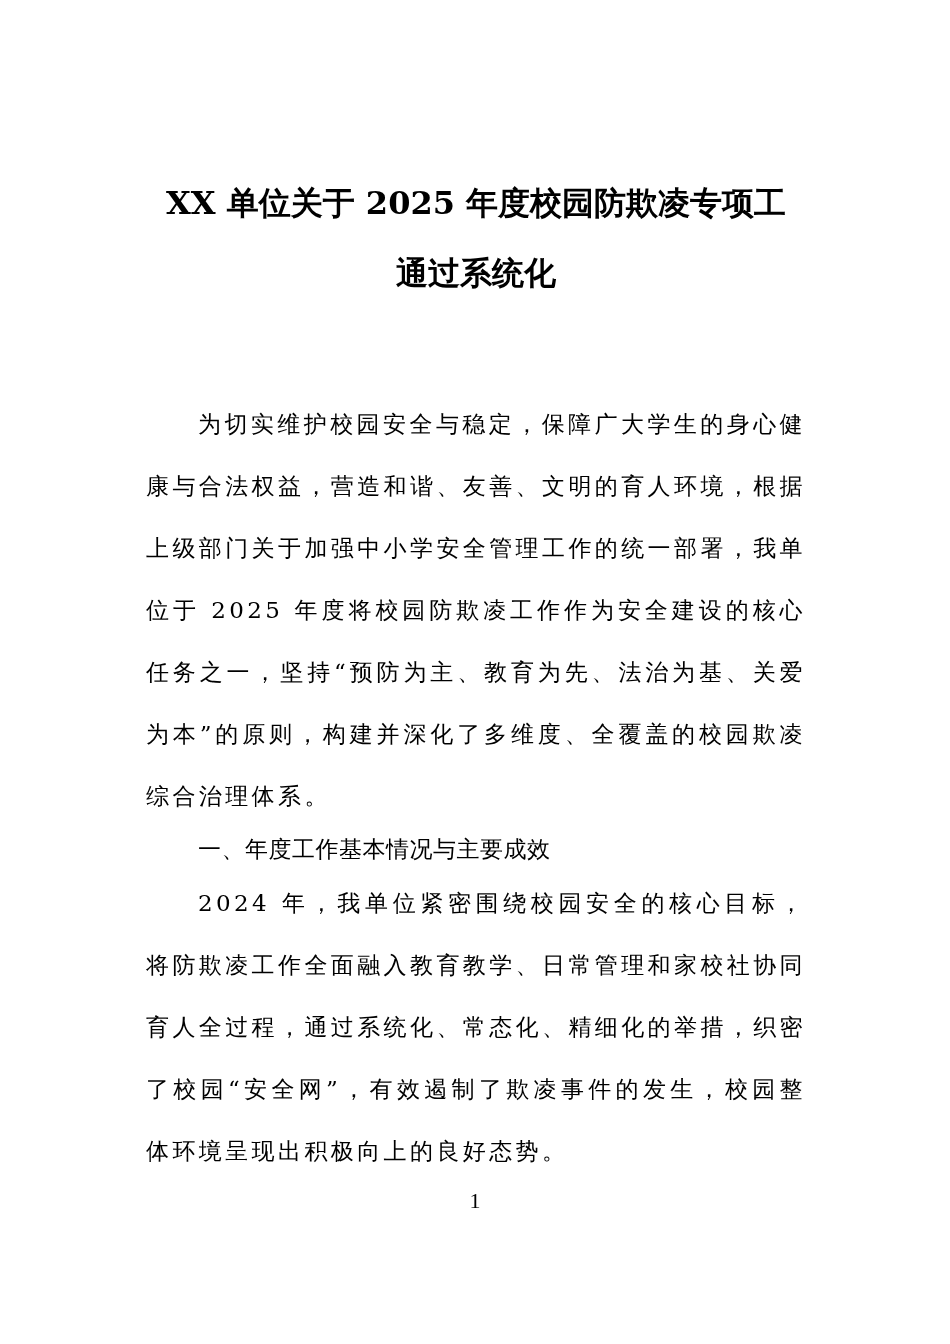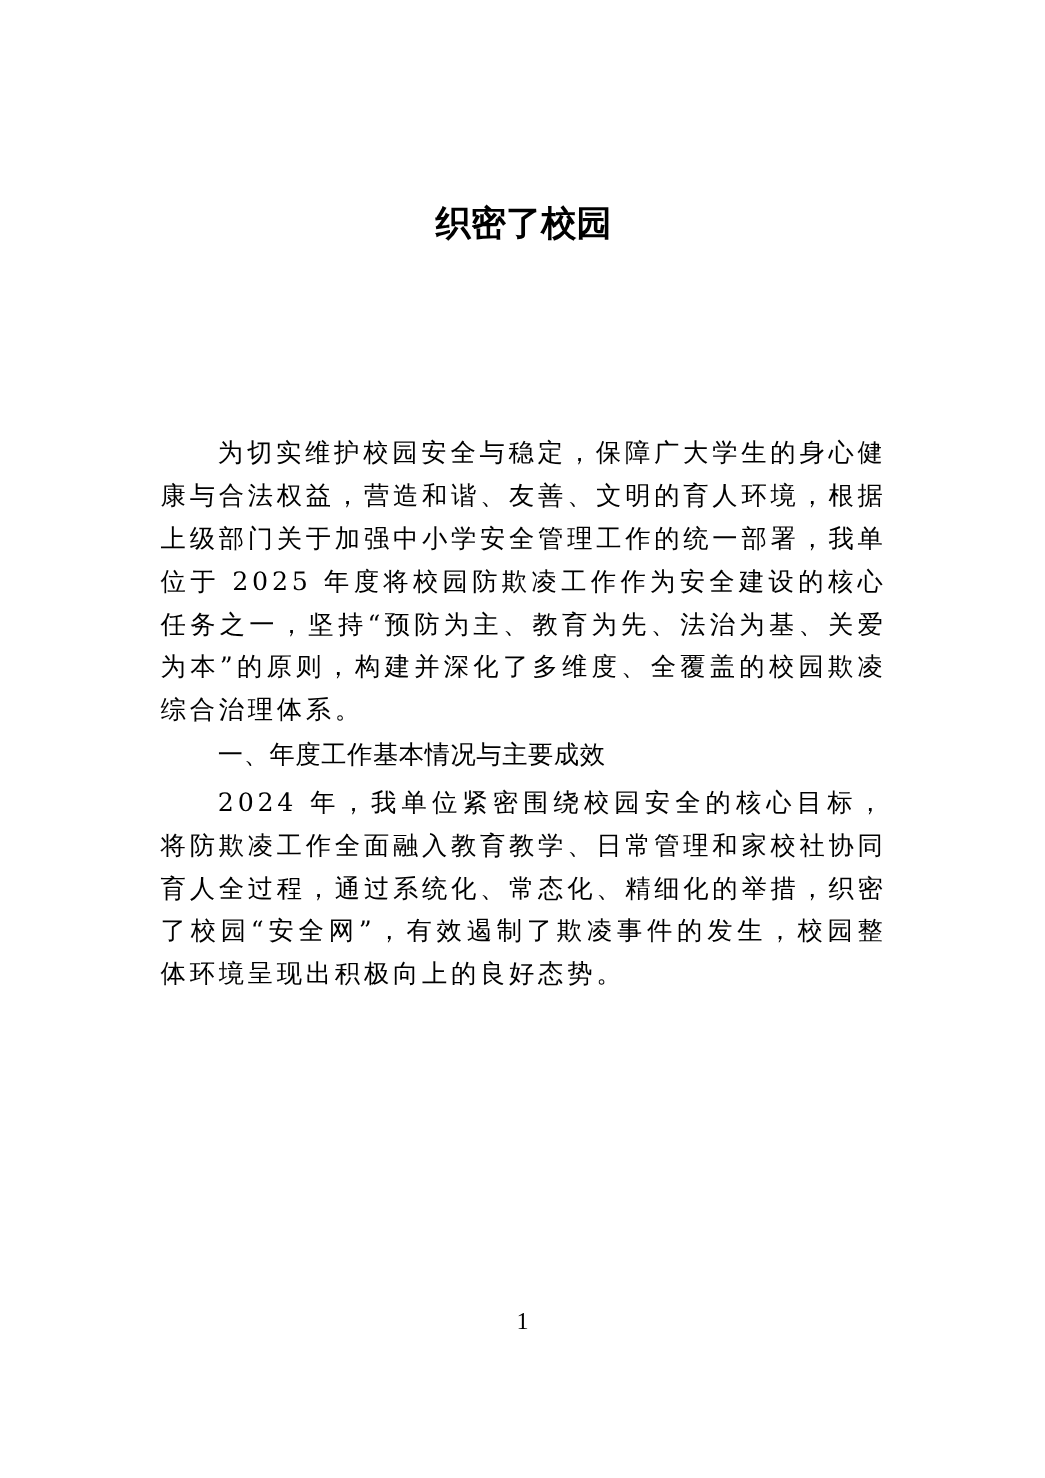--- a/index.html
+++ b/index.html
@@ -36,52 +36,53 @@
     }
     .body-text {
       position: absolute;
       left: 146px;
       top: 393px;
       width: 660px;
     }
     .para {
       margin: 0;
       font-size: 23px;
-      line-height: 39px;
+      line-height: 62px;
       text-align: justify;
       text-align-last: left;
       text-indent: 52px;
       letter-spacing: 3.4px;
       font-family: "DejaVu Serif", "Liberation Serif", serif;
     }
     .heading1 {
       margin: 0;
       font-size: 23px;
       line-height: 45.3px;
       text-indent: 52px;
-      font-family: Liberation Mono, monospace;
+      font-family: Liberation Serif, serif;
       letter-spacing: 0.5px;
     }
     .page-number {
       position: absolute;
       left: 0;
       width: 950px;
       top: 1188px;
       text-align: center;
       font-size: 22px;
       font-family: "Liberation Serif", "DejaVu Serif", serif;
     }
   </style>
 </head>
 <body>
 
 <div class="page">
 
   <div class="title">
-    <div>织密了校园</div>
+    <div>XX 单位关于 2025 年度校园防欺凌专项工</div>
+    <div>通过系统化</div>
   </div>
 
   <div class="body-text">
     <p class="para">为切实维护校园安全与稳定，保障广大学生的身心健康与合法权益，营造和谐、友善、文明的育人环境，根据上级部门关于加强中小学安全管理工作的统一部署，我单位于 2025 年度将校园防欺凌工作作为安全建设的核心任务之一，坚持“预防为主、教育为先、法治为基、关爱为本”的原则，构建并深化了多维度、全覆盖的校园欺凌综合治理体系。</p>
     <p class="heading1">一、年度工作基本情况与主要成效</p>
     <p class="para">2024 年，我单位紧密围绕校园安全的核心目标，将防欺凌工作全面融入教育教学、日常管理和家校社协同育人全过程，通过系统化、常态化、精细化的举措，织密了校园“安全网”，有效遏制了欺凌事件的发生，校园整体环境呈现出积极向上的良好态势。</p>
   </div>
 
   <div class="page-number">1</div>
 </div>

